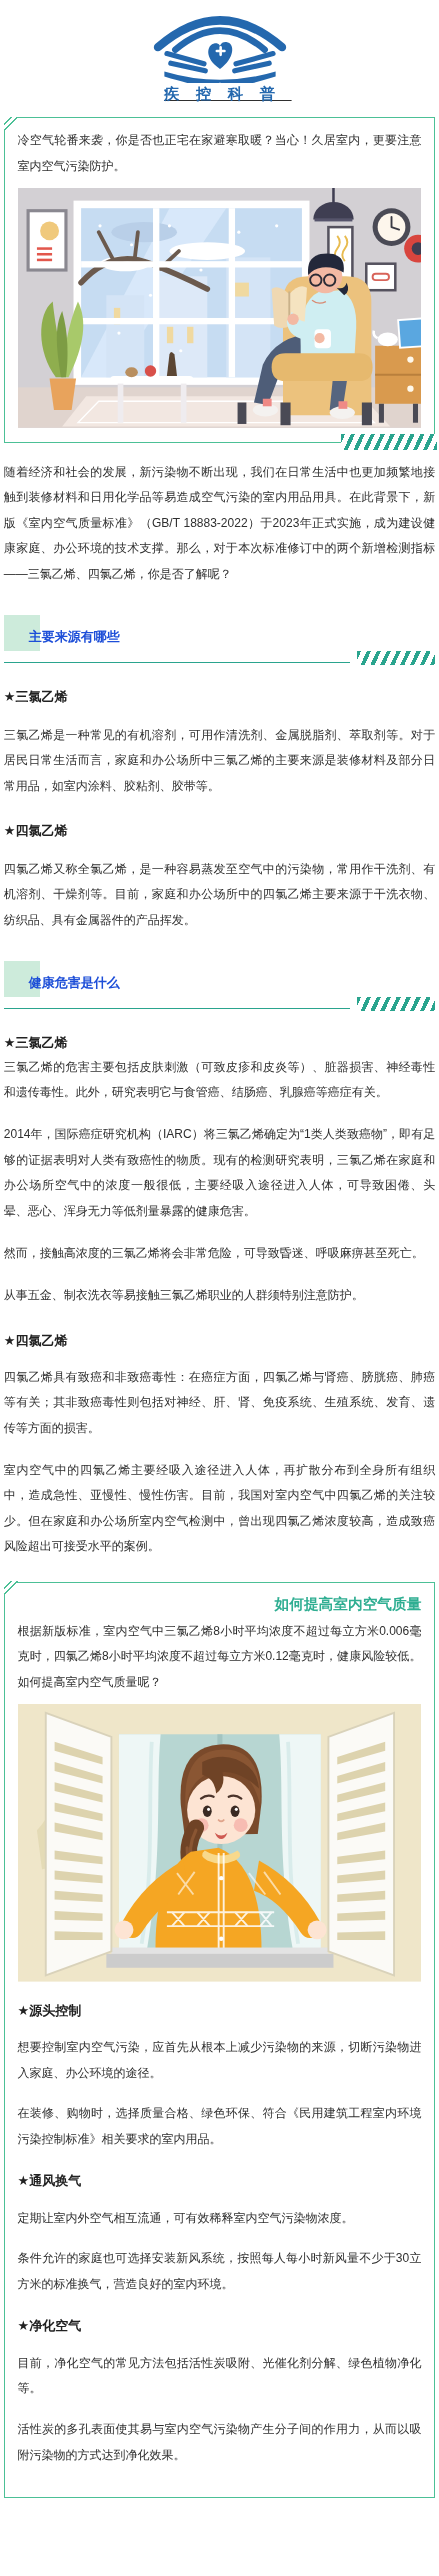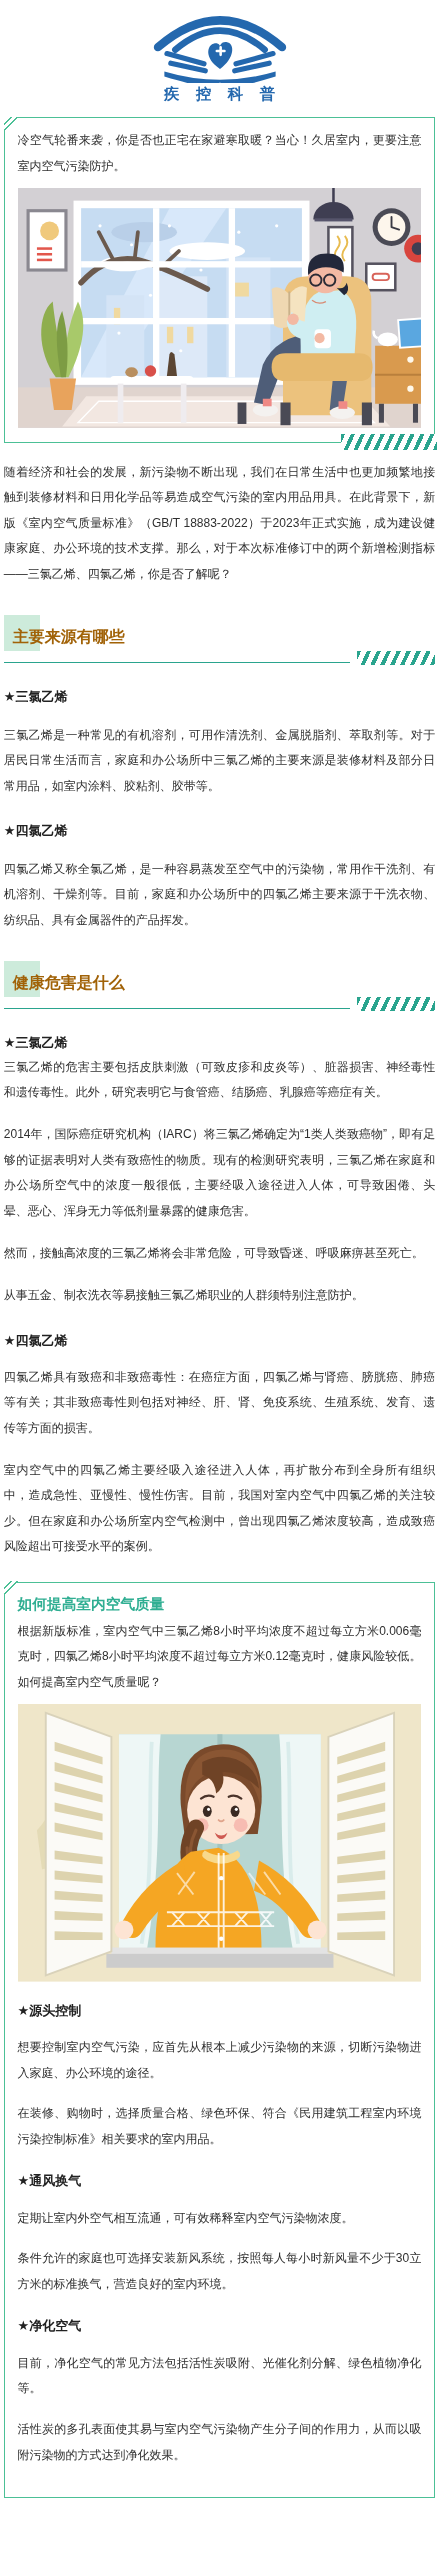--- a/index.html
+++ b/index.html
@@ -5,21 +5,21 @@
   * { margin:0; padding:0; box-sizing:border-box; }
   html,body { background:#ffffff; }
   body {
     width:439px; margin:0 auto;
     font-family:"Liberation Sans","DejaVu Sans",sans-serif;
     color:#2f2f2f;
   }
   .page { width:439px; padding:0 0 19px 0; background:#fff; }
 
   
-  .header { text-align:center; padding:5.1px 0 2.6px 0; }
+  .header { text-align:center; padding:5.1px 0 2.6px 0;text-decoration:underline; }
   .logo-svg { display:block; margin:0 auto; }
   .logo-text {
     color:#2468ae; font-weight:bold; font-size:15.3px;
     letter-spacing:16.6px; text-indent:16.6px;
     margin-top:1.3px;
   }
 
   
   .bodytext, p.para {
     font-size:12px; line-height:25.5px; color:#2f2f2f;
@@ -49,36 +49,36 @@
   }
   .box-stripes {
     position:absolute; right:-2.6px; bottom:-8.3px;
     width:96px; height:16.6px; background-color:#fff;
     background-image:repeating-linear-gradient(115deg,#2aa48e 0 3.8px,transparent 3.8px 9px);
   }
   .greenbox .intro-text { font-size:12px; line-height:25.5px; text-align:justify; }
   .illus-wrap { margin-top:9px; }
   .illus-wrap svg { display:block; width:100%; height:auto; }
   .tipsbox-title {
-    text-align:left; color:#2fae92; font-weight:bold;
+    text-align:right; color:#2fae92; font-weight:bold;
     font-size:14.7px; line-height:22px; margin-bottom:3.8px;
   }
   .greenbox p.para { margin:15.3px 0; }
   .greenbox .subhead { margin:19px 0 2.6px 0; }
 
   
   .sec-head { margin:28px 3.8px 9px 3.8px; }
   .sec-title-wrap { position:relative; height:36px; }
   .sec-title-wrap .sq {
     position:absolute; left:0; top:0; width:36px; height:36px;
     background:#cdebdb;
   }
   .sec-title {
-    position:absolute; left:9px; top:11.5px;
-    font-size:16px; font-weight:bold; color:#a16207; line-height:19px;
+    position:absolute; left:25px; top:11.5px;
+    font-size:13px; font-weight:bold; color:#1d4ed8; line-height:19px;
   }
   .sec-rule { display:flex; align-items:flex-end; }
   .rule-line { flex:1; height:1.3px; background:#2aa48e; margin-bottom:1.9px; }
   .stripes {
     width:78px; height:14px; margin-left:7.7px;
     background-image:repeating-linear-gradient(115deg,#2aa48e 0 3.8px,transparent 3.8px 9px);
   }
 </style>
 </head>
 <body>

